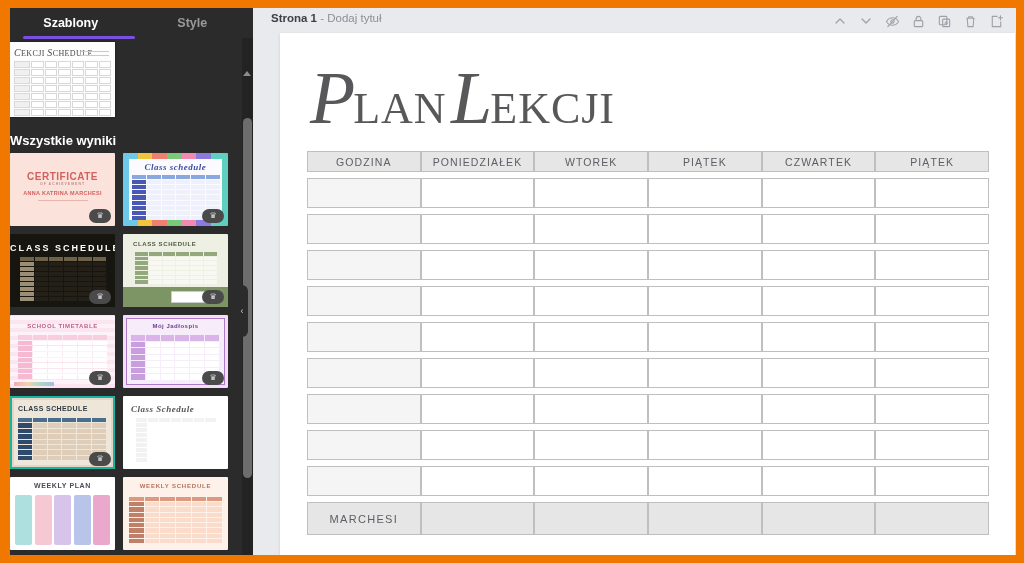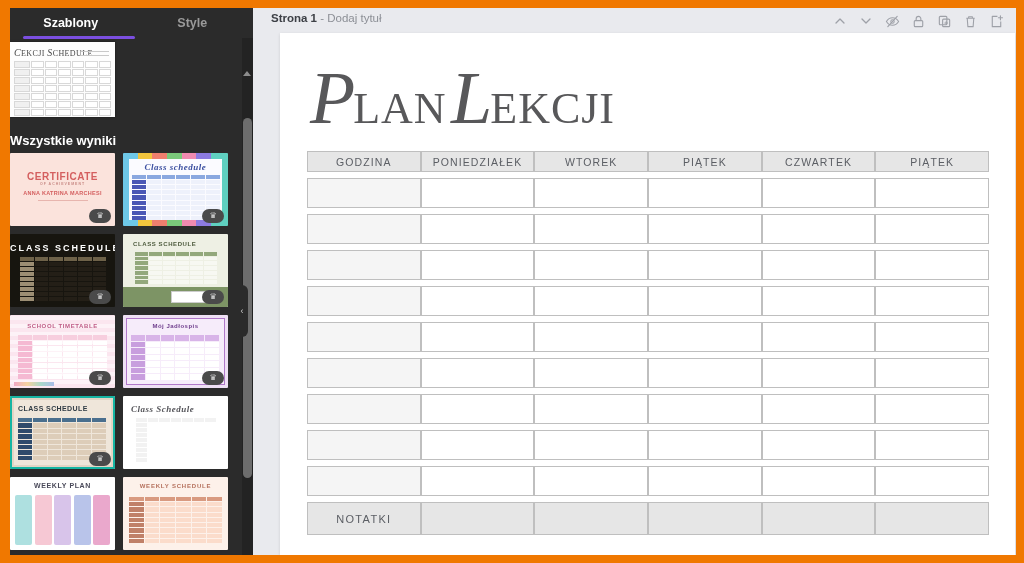--- a/index.html
+++ b/index.html
@@ -835,21 +835,21 @@
           </div>
           <div class="trow">
             <div class="cell first"></div>
             <div class="cell"></div>
             <div class="cell"></div>
             <div class="cell"></div>
             <div class="cell"></div>
             <div class="cell"></div>
           </div>
           <div class="trow notes">
-            <div class="cell first">NOTATKI</div>
+            <div class="cell first">MARCHESI</div>
             <div class="cell"></div>
             <div class="cell"></div>
             <div class="cell"></div>
             <div class="cell"></div>
             <div class="cell"></div>
           </div>
         </div>
 
     </div>
   </div>

